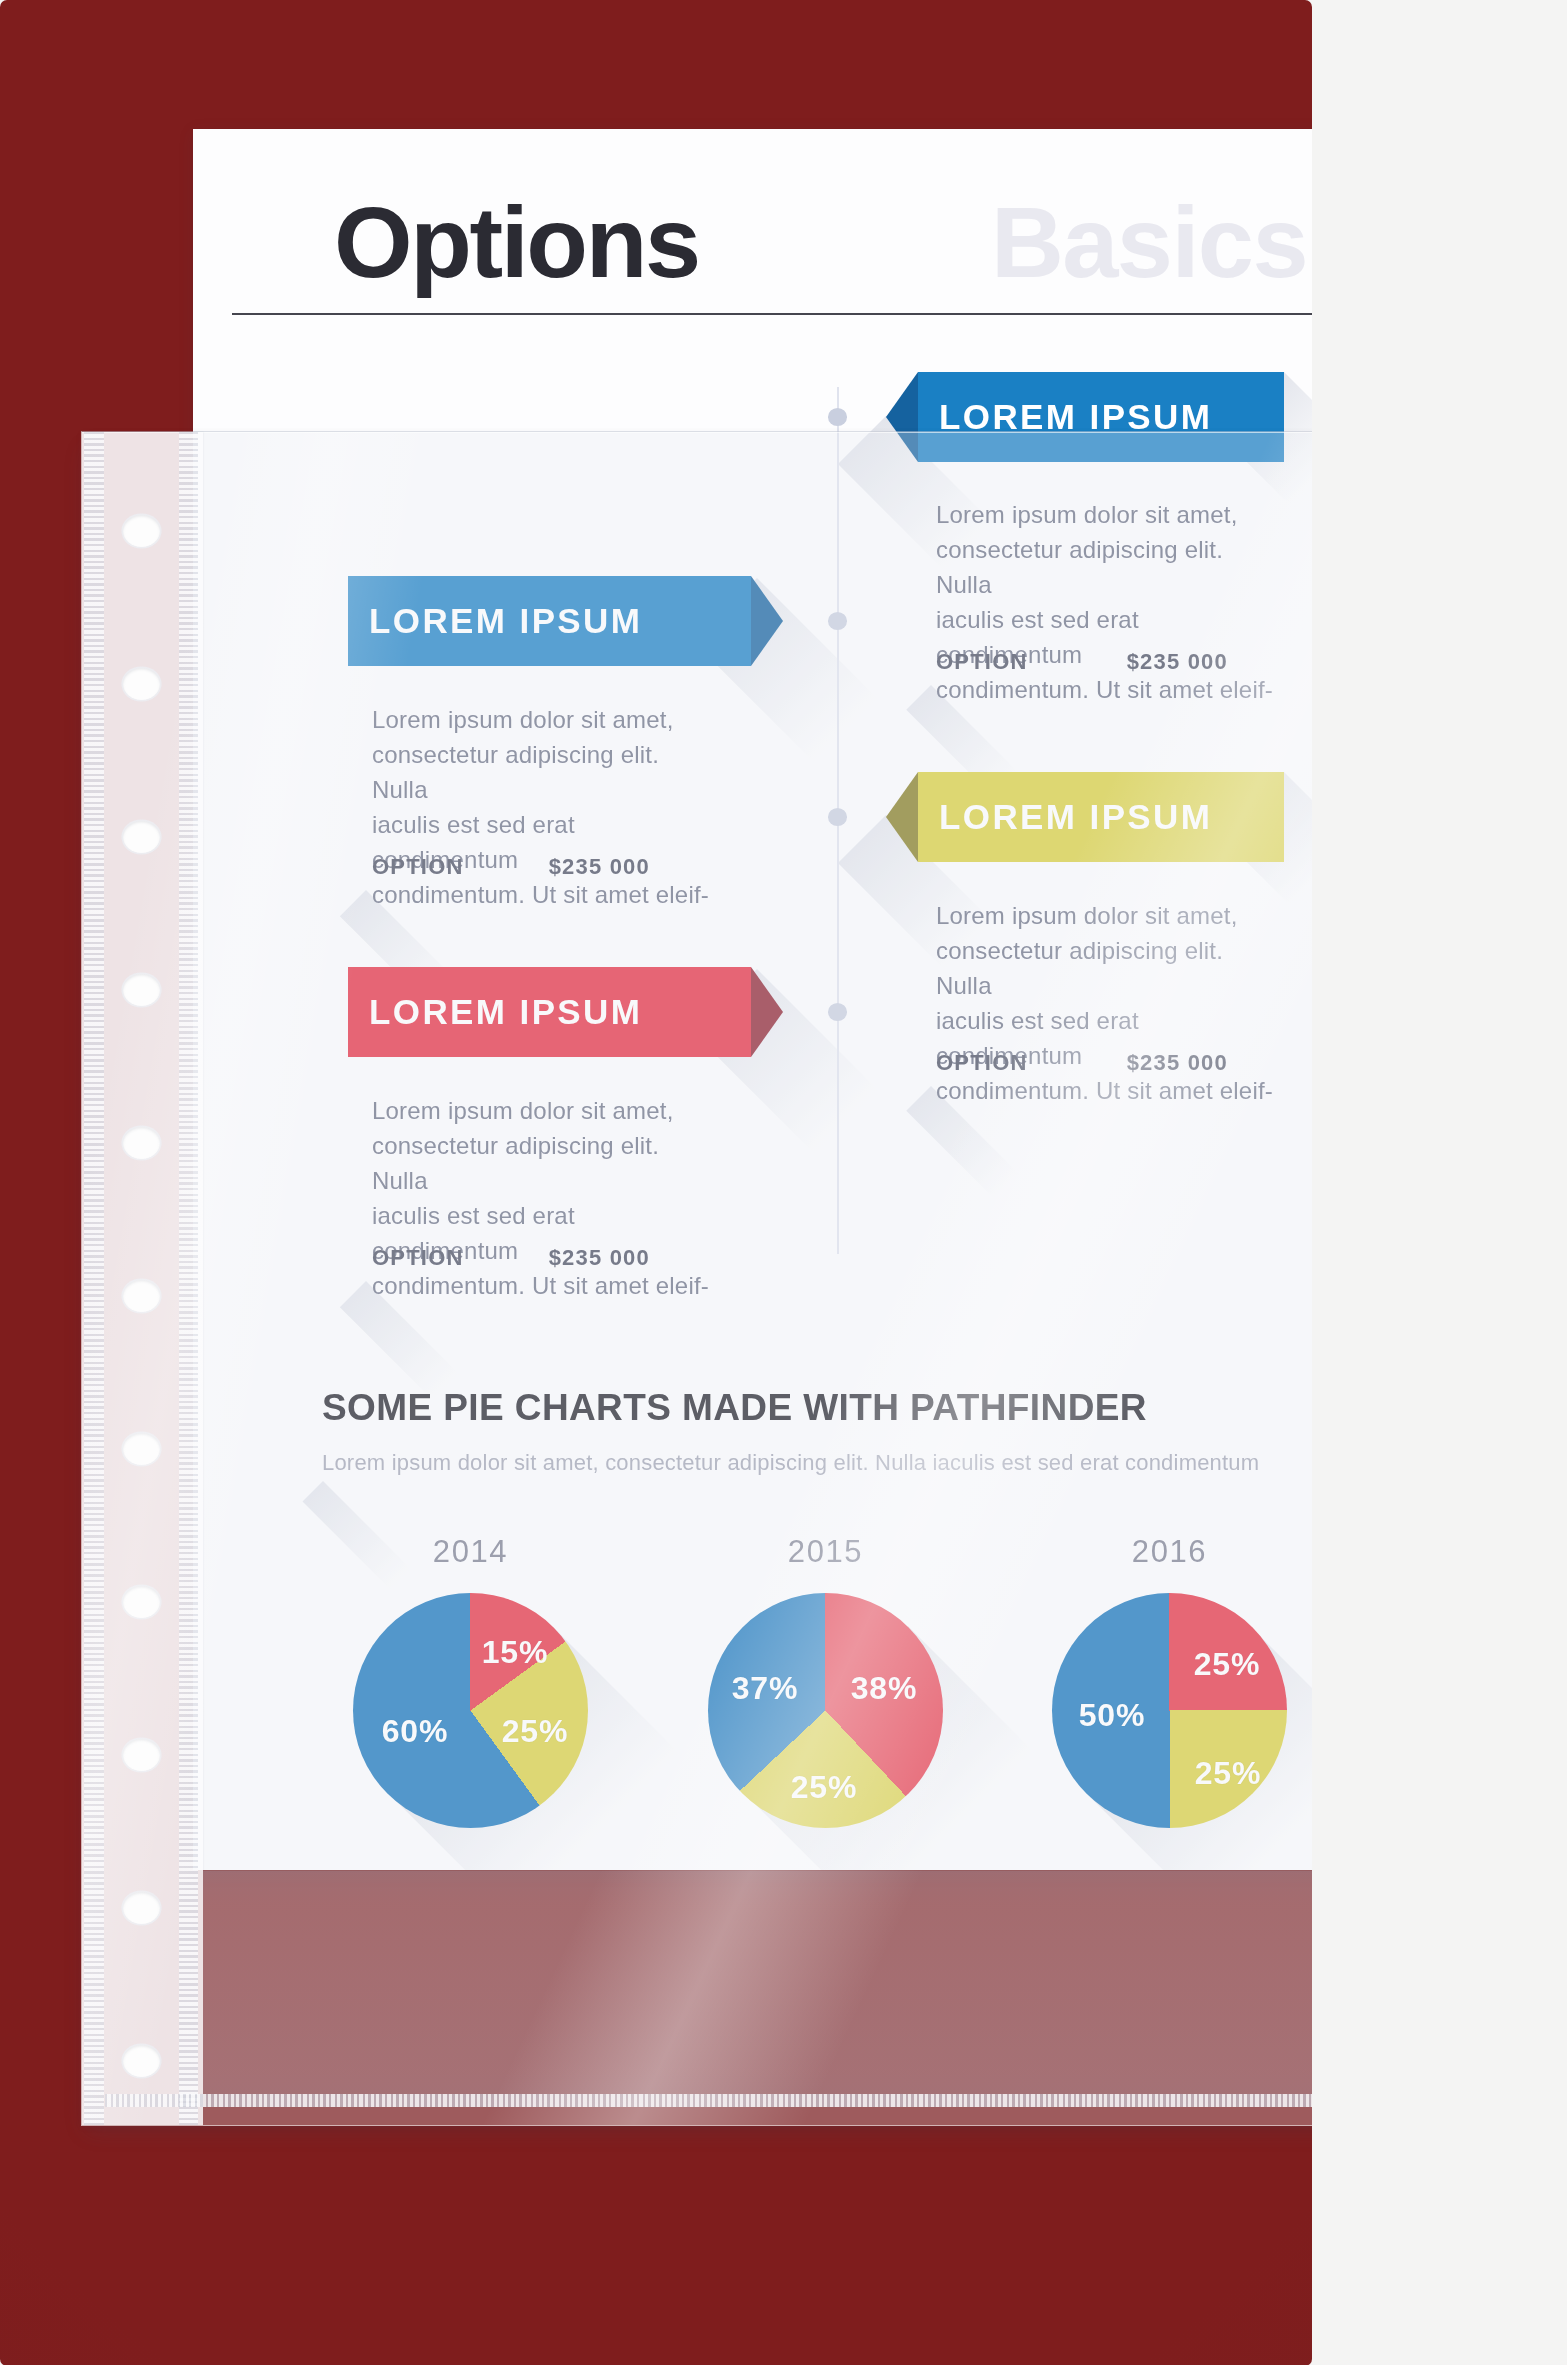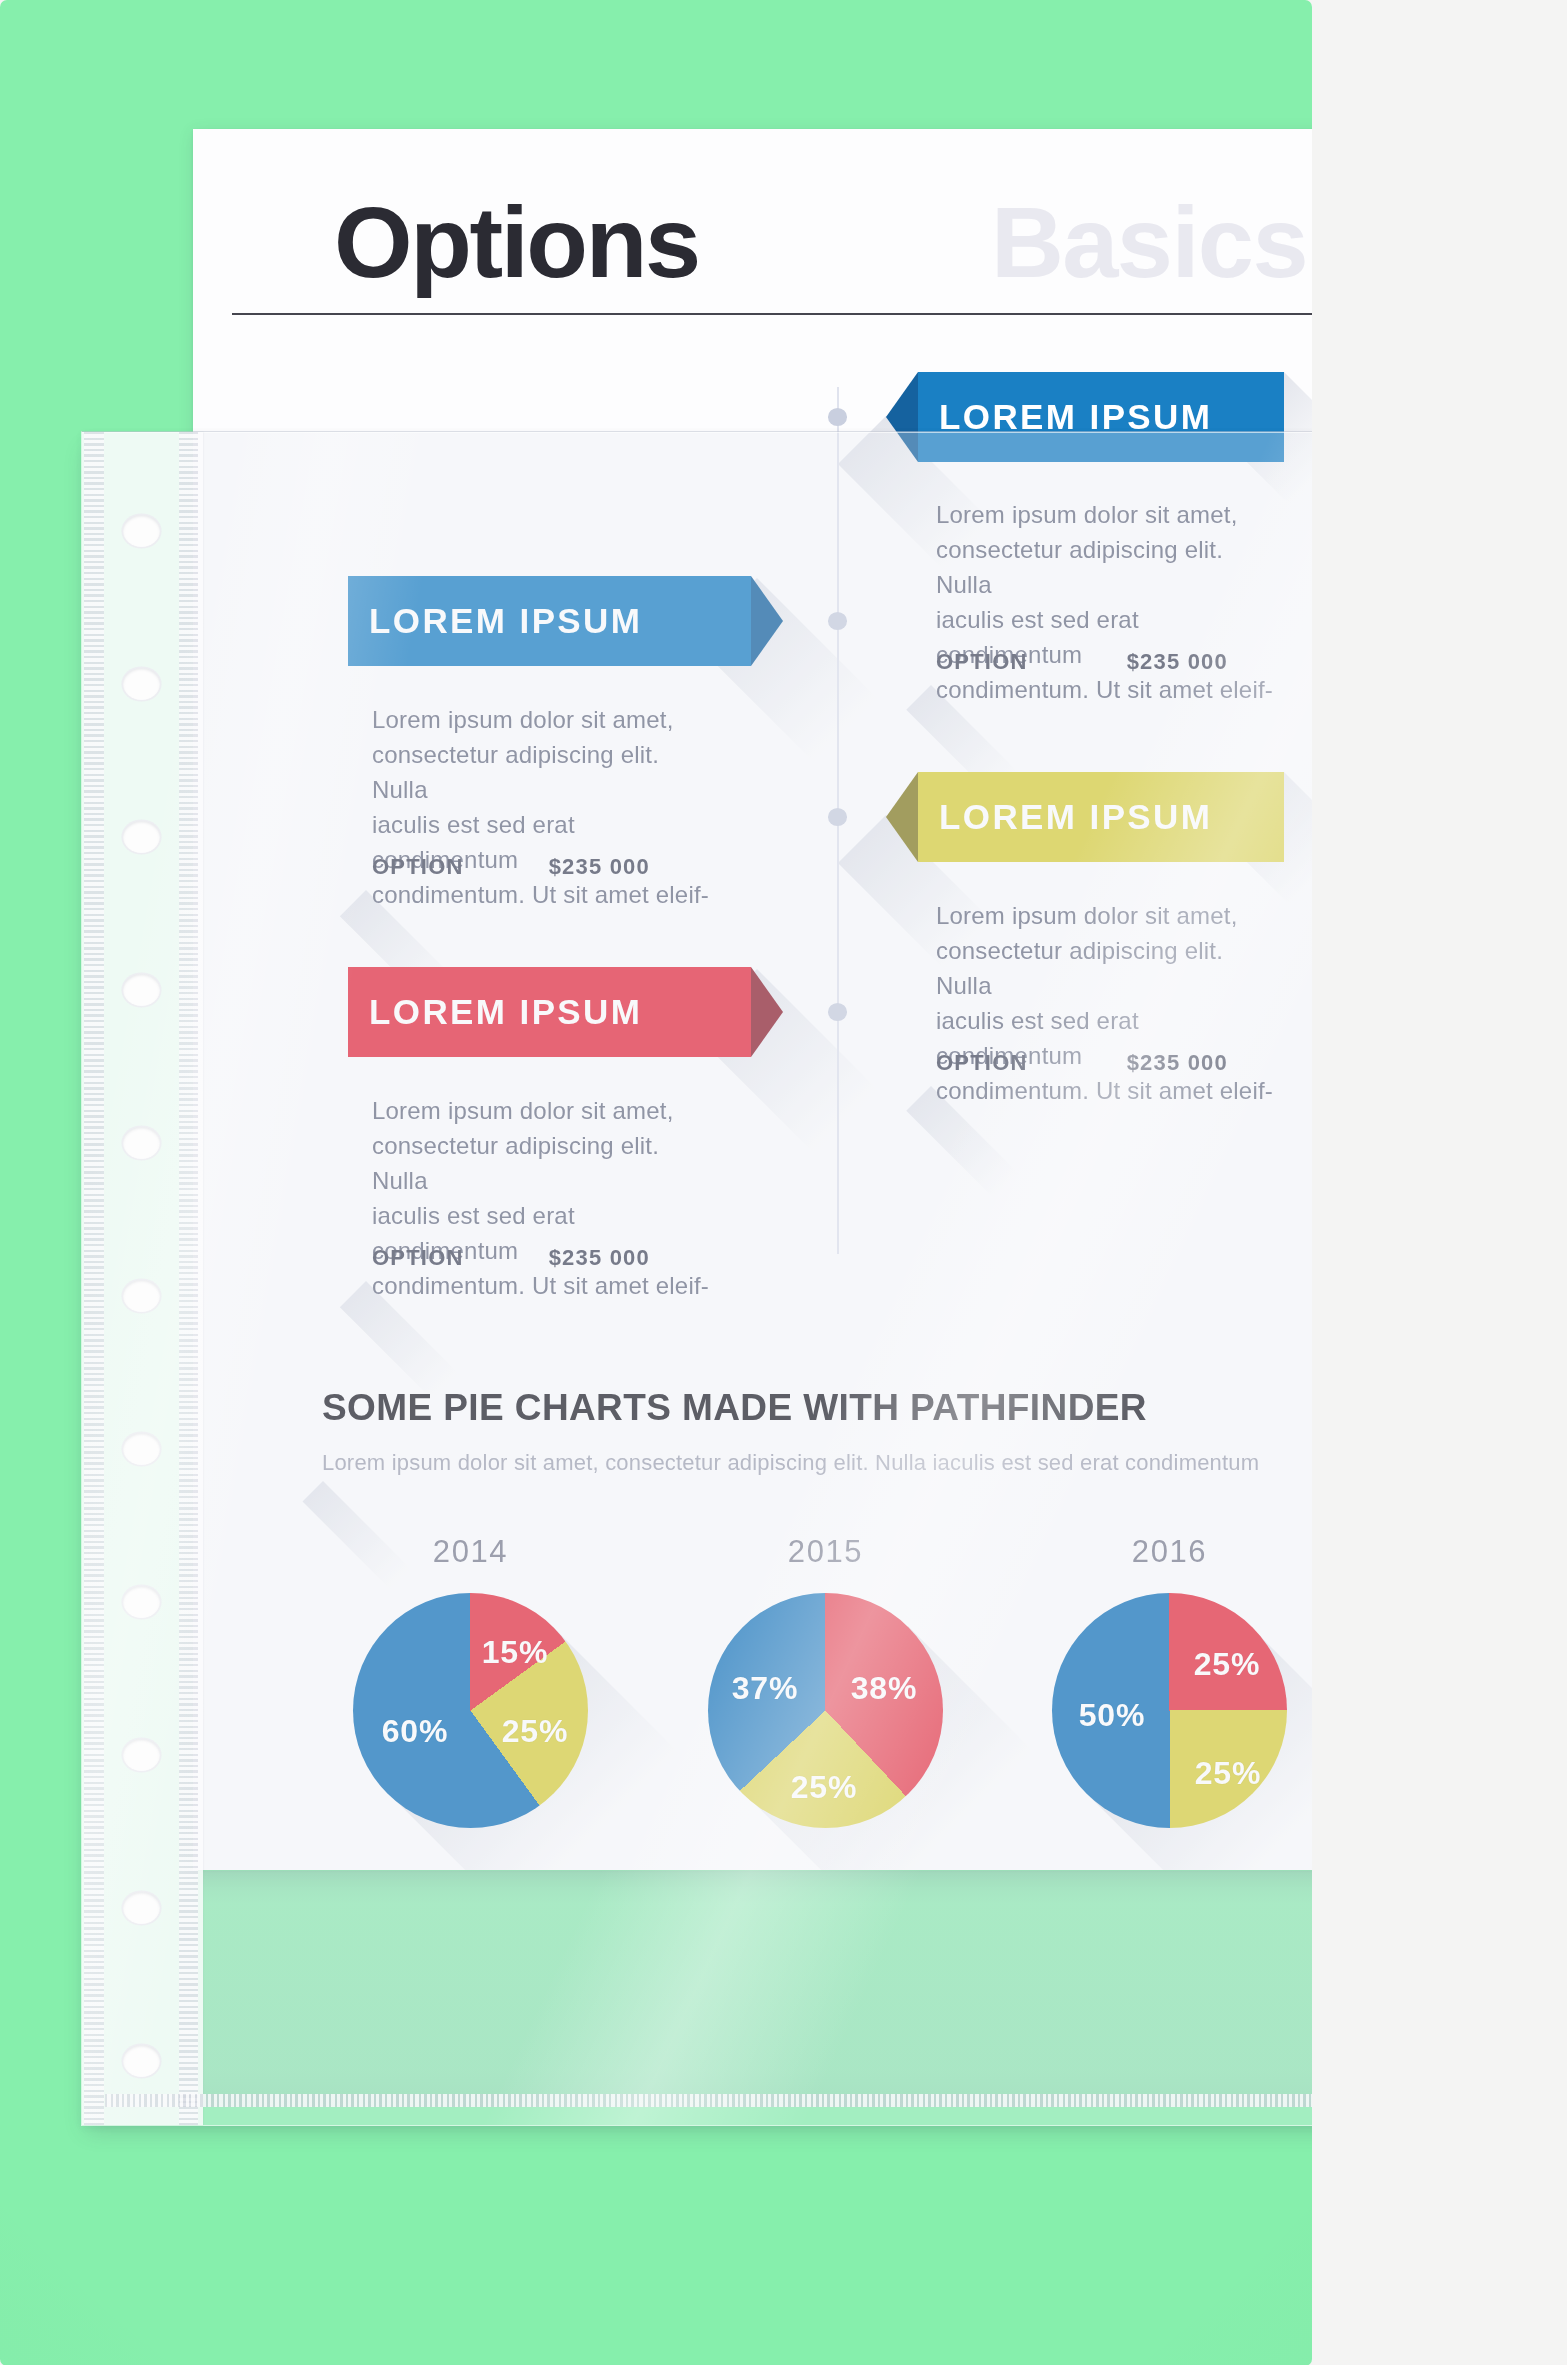--- a/index.html
+++ b/index.html
@@ -1,18 +1,18 @@
 <!DOCTYPE html>
 <html style="font-size:13px"><head>
 <meta charset="utf-8">
 <style>
   html,body{margin:0;padding:0;}
   body{font-family:"Liberation Sans","DejaVu Sans",sans-serif;background:#f4f4f3;}
   .photo{position:relative;width:1312px;height:2366px;overflow:hidden;
-         background:#86efac;border-radius:7px;}
+         background:#7f1d1d;border-radius:7px;}
   .photo::after{content:"";position:absolute;inset:0;pointer-events:none;
          background:radial-gradient(120% 100% at 50% 38%, rgba(0,0,0,0) 68%, rgba(55,58,70,0.06) 100%);}
 
   
   .paper{position:absolute;left:193px;top:129px;width:1223px;height:1741px;
          background:#fdfdfe;overflow:hidden;
          box-shadow:0 3.2px 14.5px rgba(60,65,85,0.12),0 0.8px 2.4px rgba(60,65,85,0.08);}
 
   .page-title{position:absolute;left:141px;top:63px;font-size:101px;font-weight:bold;
          letter-spacing:-2.4px;color:#2b2b33;line-height:1;}

